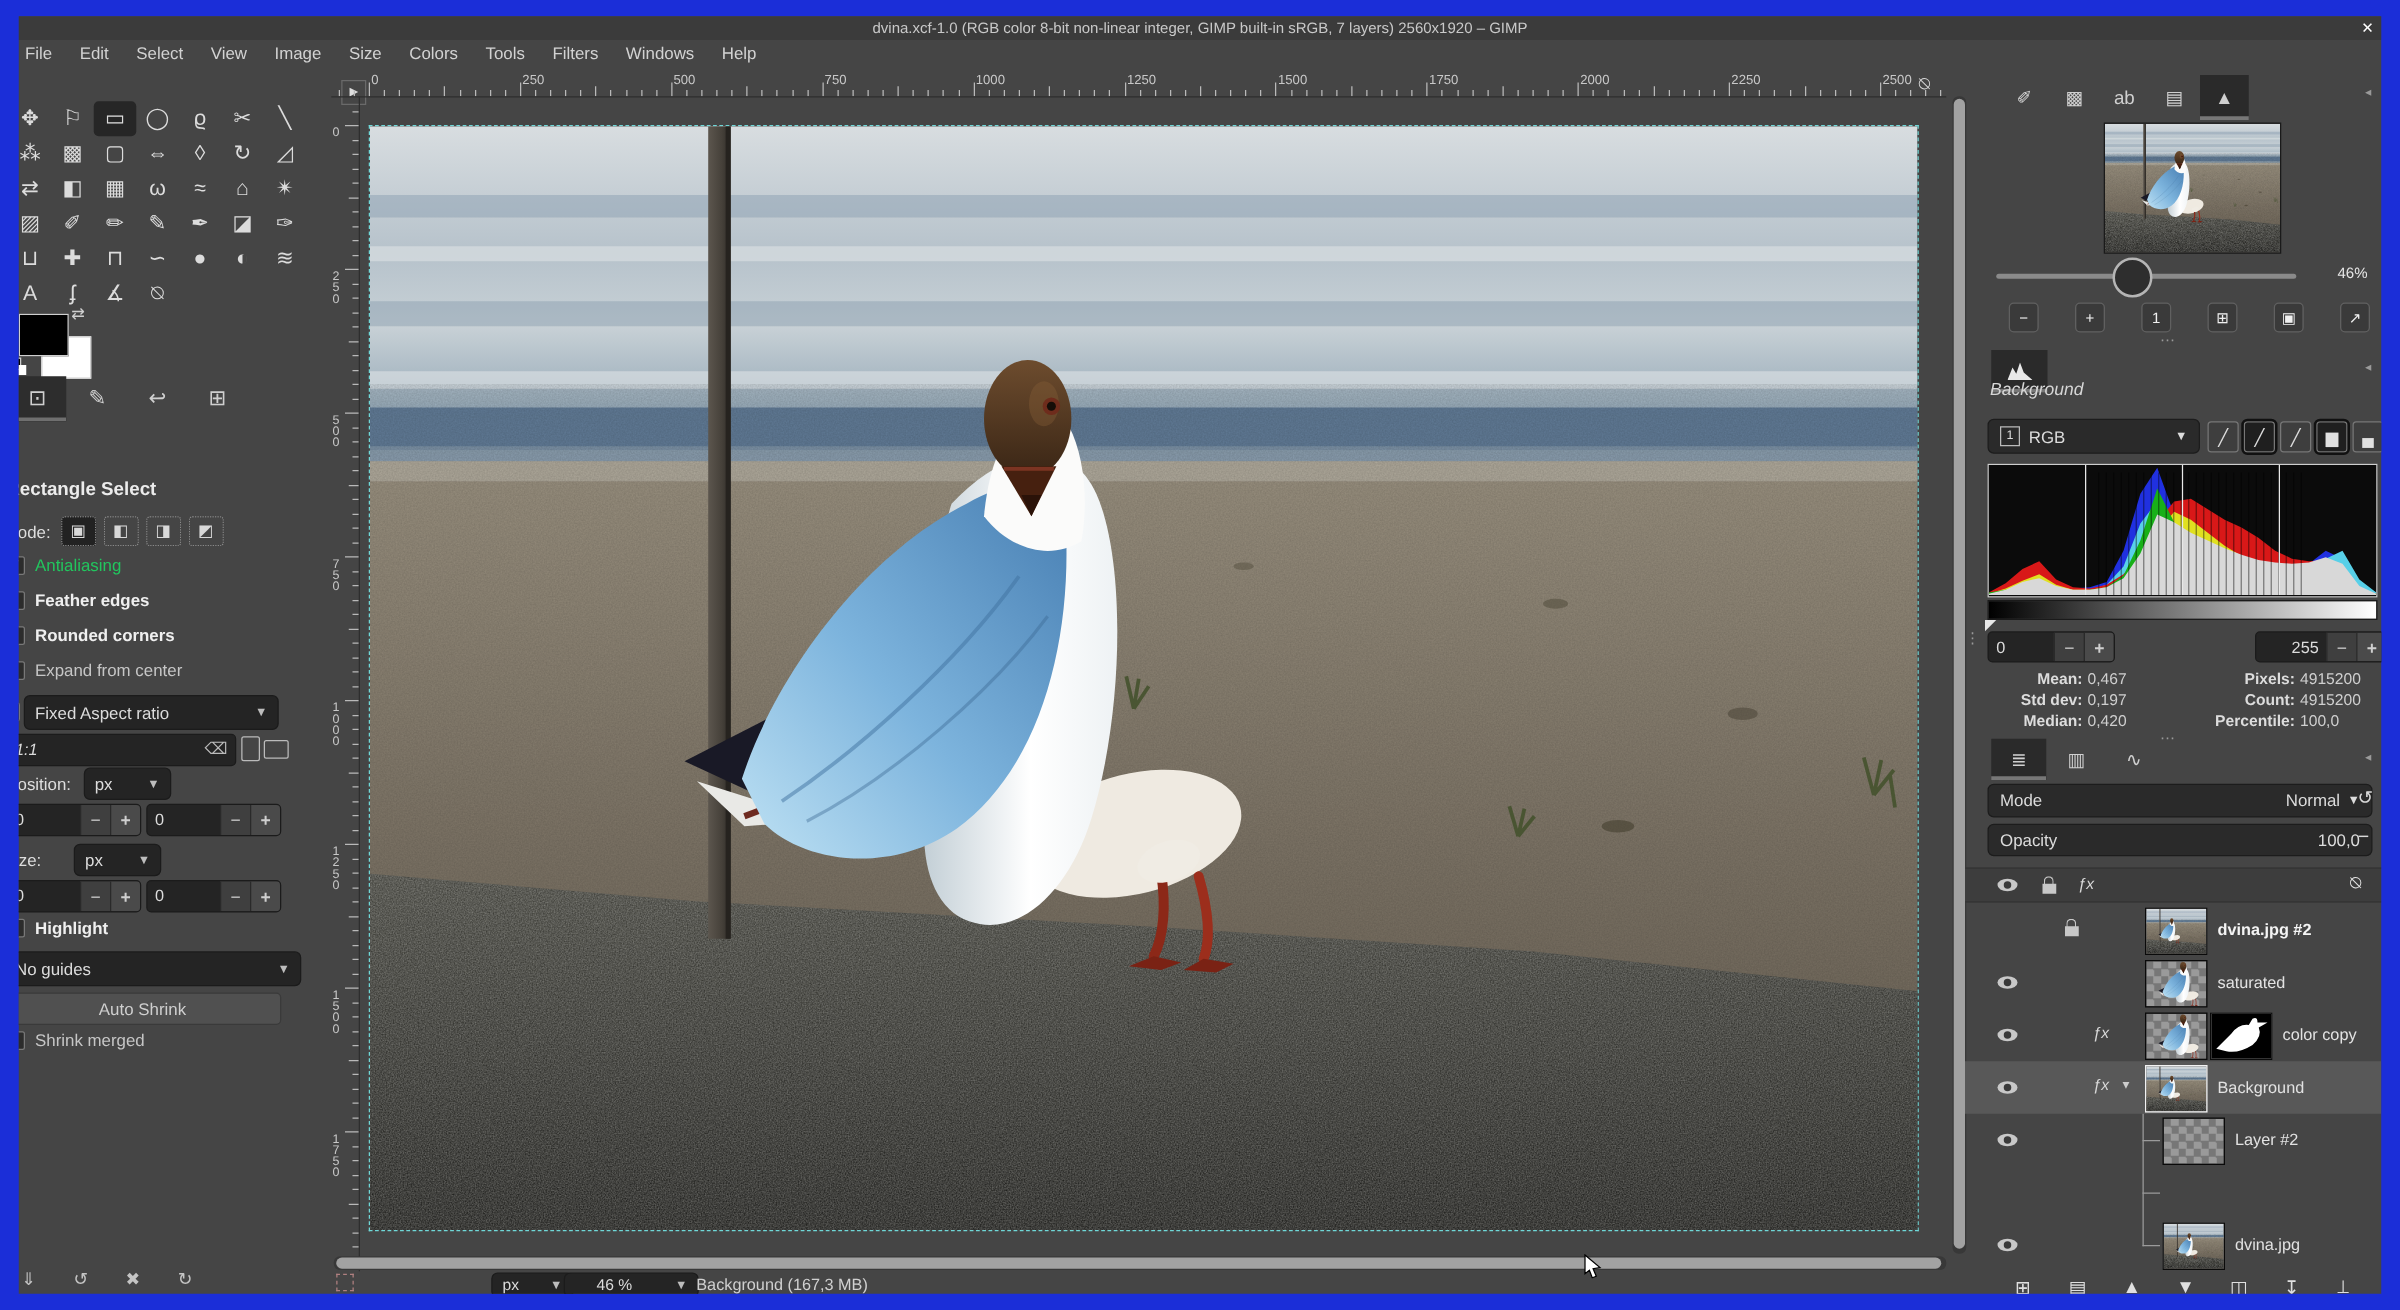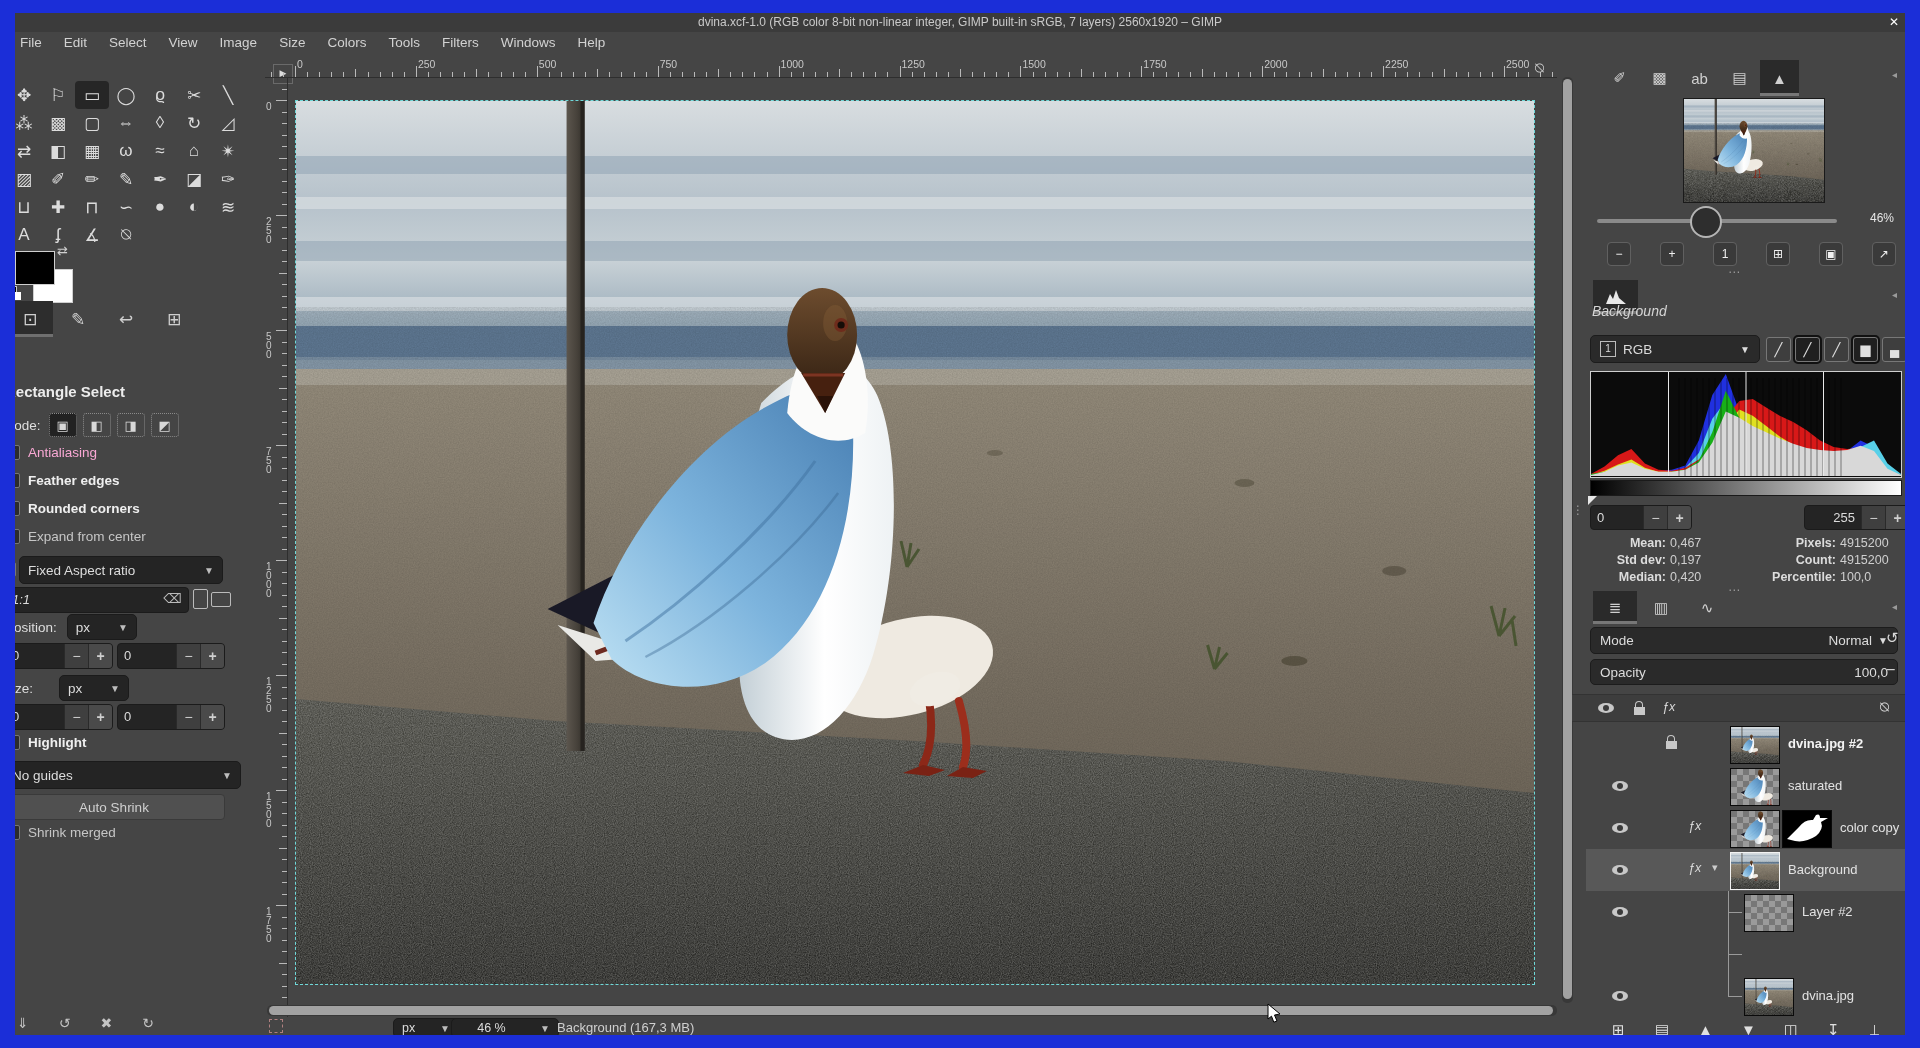--- a/index.html
+++ b/index.html
@@ -292,21 +292,21 @@
       <span id="modebtns" style="display:flex;">
           <span class="modebtn active">▣</span>
           <span class="modebtn">◧</span>
           <span class="modebtn">◨</span>
           <span class="modebtn">◩</span>
         </span>
     </div>
 
     <div class="abs checkrow" id="cb0" style="left:-10px;top:432px;">
         <span class="cbox">✓</span>
-        <span style="font-size: 13.5px; color: #f9a8d4;">Antialiasing</span>
+        <span style="font-size: 13.5px; color: #22c55e;">Antialiasing</span>
       </div>
     <div class="abs checkrow" id="cb1" style="left:-10px;top:460px;">
         <span class="cbox"></span>
         <span style="font-size: 13.5px; color: rgb(239, 239, 239); font-weight: bold;">Feather edges</span>
       </div>
     <div class="abs checkrow" id="cb2" style="left:-10px;top:488px;">
         <span class="cbox"></span>
         <span style="font-size: 13.5px; color: rgb(239, 239, 239); font-weight: bold;">Rounded corners</span>
       </div>
     <div class="abs checkrow" id="cb3" style="left:-10px;top:516px;">
@@ -787,21 +787,21 @@
       </div>
       <div class="abs" style="left:314px;top:608px;color:#d8d8d8;font-size:16px;">−</div>
 
       <div class="abs" style="left:0;top:641px;width:333px;height:26px;background:#3d3d3d;border-top:1px solid #333;border-bottom:1px solid #333;">
         <div class="eyeico" style="left:26px;top:8px;"></div>
         <div class="lockico" style="left:62px;top:12px;"></div>
         <span class="fxico" style="left:90px;top:5px;">ƒx</span>
         <span class="abs" style="left:308px;top:3px;font-size:15px;color:#e6e6e6;">⍉</span>
       </div>
 
-      <div class="abs" id="layerlist" style="left:0;top:670px;width:333px;height:300px;margin-left:14px;">
+      <div class="abs" id="layerlist" style="left:0;top:670px;width:333px;height:300px;">
           <div class="lrow" style="top: 0px;">
             <div class="lockico" style="left: 80px; top: 18px;"></div>
             <div class="lthumb" style="left: 144px;">
               <svg viewBox="0 0 1240 883" preserveAspectRatio="none">
                 <use href="#g-scene"></use>
               </svg>
             </div>
             <div class="llabel" style="left: 202px; font-weight: bold; color: rgb(244, 244, 244);">dvina.jpg #2</div>
           </div>
           <div class="lrow" style="top: 42px;">

